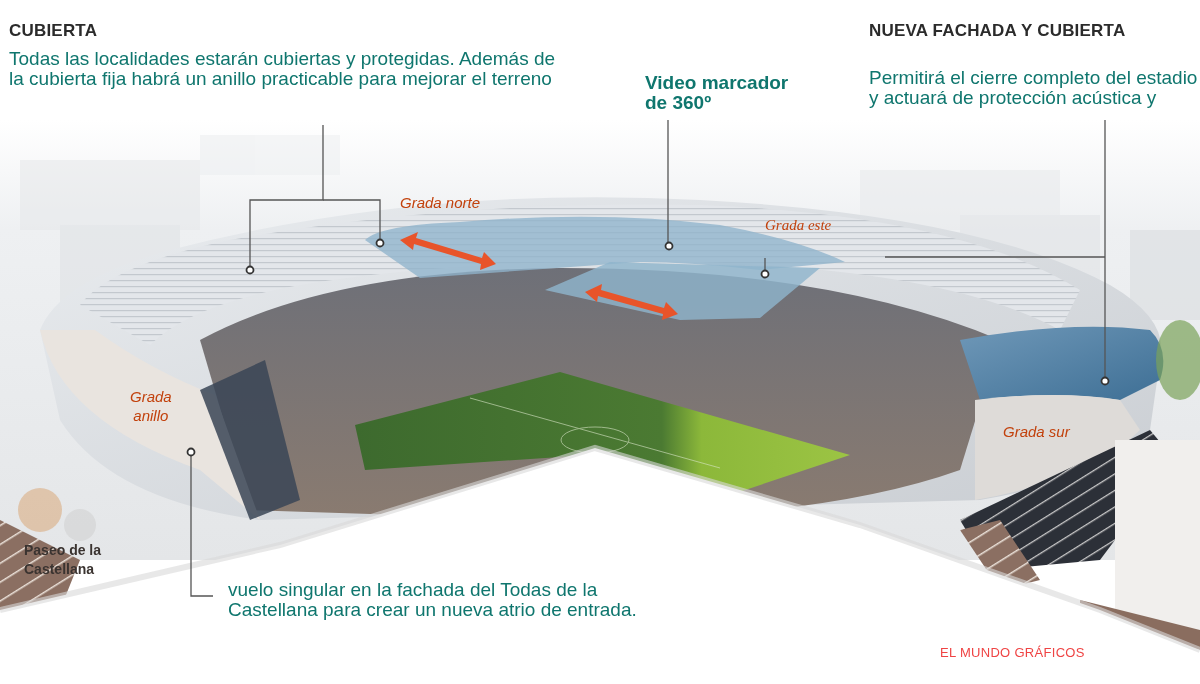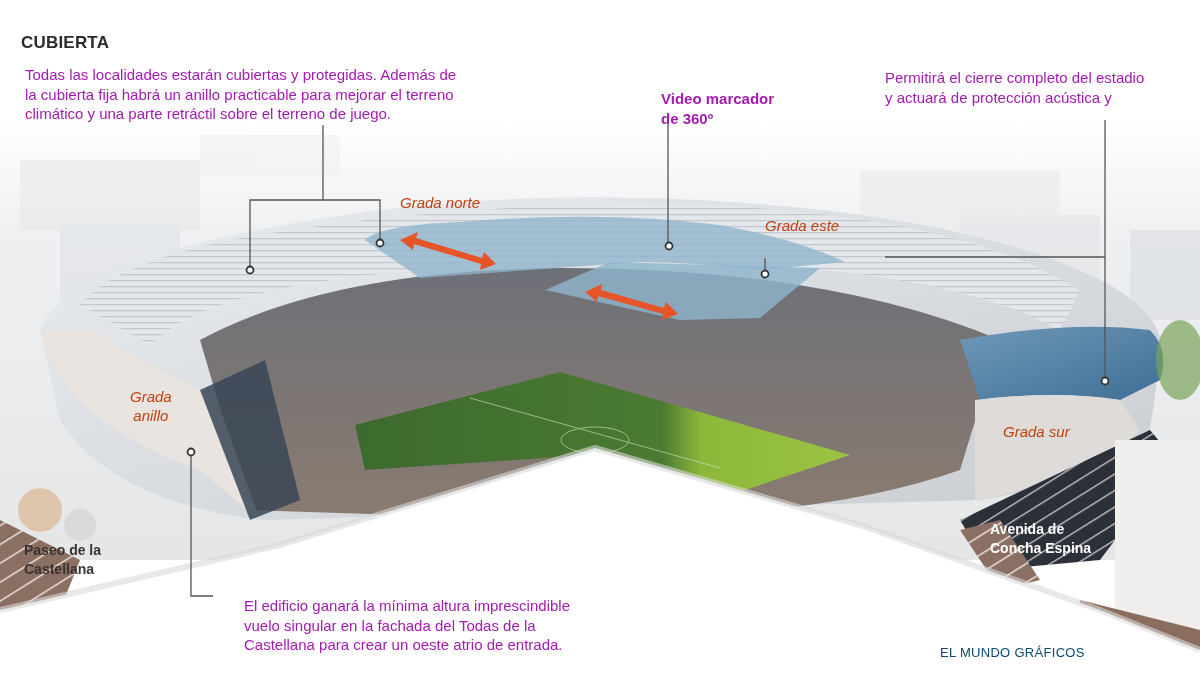--- a/index.html
+++ b/index.html
@@ -7,40 +7,40 @@
     width: 1200px; height: 684px; overflow: hidden; position: relative;
     background: #ffffff;
     font-family: "Liberation Sans", sans-serif;
     color: #333333;
   }
   .stage { position: absolute; inset: 0; }
   svg.art { position: absolute; left: 0; top: 0; width: 1200px; height: 684px; }
 
   .heading {
     position: absolute; font-weight: bold; font-size: 17px; color: #2b2b2b;
-    letter-spacing: 0.2px; margin: 12px;
+    letter-spacing: 0.2px; margin: 0;
   }
   .body-text {
-    position: absolute; font-size: 15px; line-height: 19.5px; color: #a21caf; margin: 16px;
+    position: absolute; font-size: 19px; line-height: 19.5px; color: #0f766e; margin: 0;
   }
   .body-text span { display: block; white-space: nowrap; }
 
   .zone-label {
     position: absolute; font-style: italic; font-size: 15px; color: #c2410c;
     line-height: 19px; white-space: nowrap;
   }
   .zone-label span { display: block; text-align: center; }
 
   .street-label {
     position: absolute; font-weight: bold; font-size: 14px; line-height: 19px;
   }
   .street-label span { display: block; white-space: nowrap; }
 
   .credit {
-    position: absolute; font-size: 13px; color: #0c4a6e; letter-spacing: 0.3px;
+    position: absolute; font-size: 13px; color: #ef4444; letter-spacing: 0.3px;
   }
 </style>
 </head>
 <body>
 
 <div class="stage">
 
   <svg class="art" viewBox="0 0 1200 684">
     <defs>
       <linearGradient id="bgFade" x1="0" y1="0" x2="0" y2="1">
@@ -155,56 +155,51 @@
       <circle cx="765" cy="274" r="3.5"></circle>
       <circle cx="1105" cy="381" r="3.5"></circle>
       <circle cx="191" cy="452" r="3.5"></circle>
     </g>
   </svg>
 
   <h2 class="heading" style="left:9px; top:21px;">CUBIERTA</h2>
   <p class="body-text" style="left:9px; top:49px;">
     <span>Todas las localidades estarán cubiertas y protegidas. Además de</span>
     <span>la cubierta fija habrá un anillo practicable para mejorar el terreno</span>
-    <span>climático  y una parte retráctil sobre el terreno de juego.</span>
   </p>
 
   <p class="body-text" style="left:645px; top:73px;font-weight:bold;">
     <span>Video marcador</span>
     <span>de 360º</span>
   </p>
 
-  <p class="body-text" style="left:869px; top:52px;">
+  <h2 class="heading" style="left:869px; top:21px;">NUEVA FACHADA Y CUBIERTA</h2>
+  <p class="body-text" style="left:869px; top:68px;">
     <span>Permitirá el cierre completo del estadio</span>
     <span>y actuará de protección acústica y</span>
   </p>
 
   <p class="body-text" style="left:228px; top:580px;">
-    <span>El edificio ganará la mínima altura imprescindible</span>
     <span>vuelo singular en la fachada del Todas de la</span>
-    <span>Castellana para crear un oeste atrio de entrada.</span>
+    <span>Castellana para crear un nueva atrio de entrada.</span>
   </p>
 
   <div class="zone-label" style="left:400px; top:193px;">
     <span>Grada norte</span>
   </div>
-  <div class="zone-label" style="left:765px; top:216px;">
+  <div class="zone-label" style="left:765px; top:216px;font-family:Liberation Serif, serif;">
     <span>Grada este</span>
   </div>
   <div class="zone-label" style="left:130px; top:387px;">
     <span>Grada</span>
     <span>anillo</span>
   </div>
   <div class="zone-label" style="left:1003px; top:422px;">
     <span>Grada sur</span>
   </div>
 
   <div class="street-label" style="left:24px; top:541px; color:#3a3330;">
     <span>Paseo de la</span>
     <span>Castellana</span>
   </div>
-  <div class="street-label" style="left:990px; top:520px; color:#ffffff;">
-    <span>Avenida de</span>
-    <span>Concha Espina</span>
-  </div>
 
   <div class="credit" style="left:940px; top:645px;">EL MUNDO GRÁFICOS</div>
 </div>
 
 </body></html>

